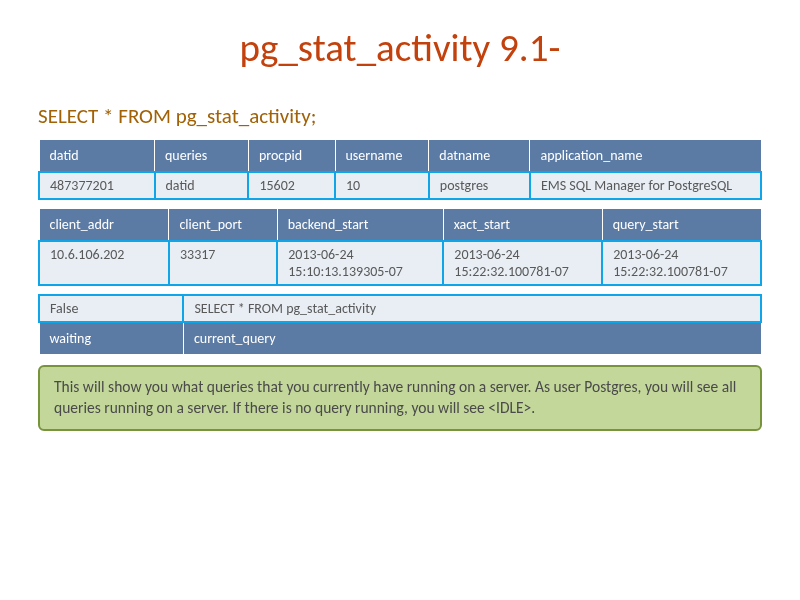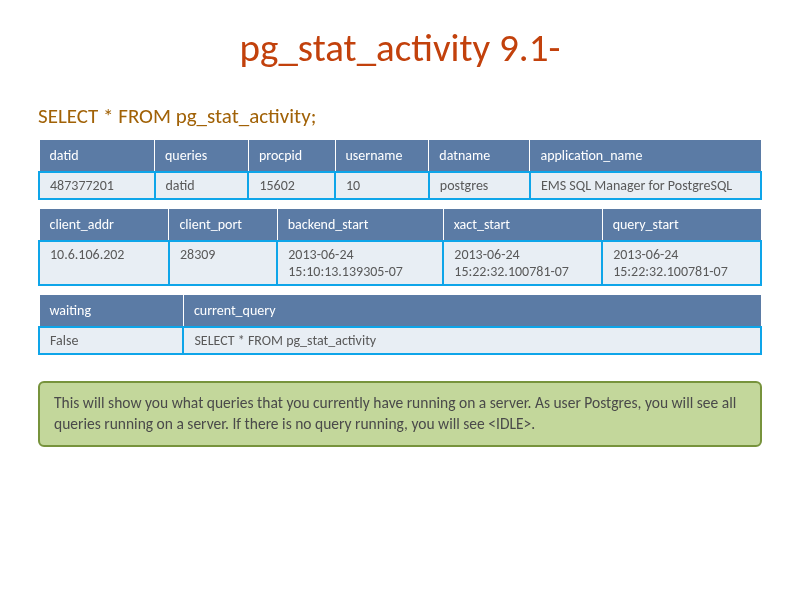--- a/index.html
+++ b/index.html
@@ -42,21 +42,21 @@
   }
   table td {
     background: #e8eef4;
     color: #595959;
     padding: 4px 10px;
     border: 2px solid #0ea5e9;
     vertical-align: top;
     word-wrap: break-word;
   }
   .info-box {
-    margin-top: 26px;
+    margin-top: 10px;
     background: #c3d79b;
     border: 2px solid #77933c;
     border-radius: 6px;
     padding: 10px 14px;
     font-size: 15.5px;
     line-height: 1.35;
     color: #4a4a4a;
   }
 </style>
 </head>
@@ -108,40 +108,40 @@
     <tbody>
         <tr>
       <th>client_addr</th>
       <th>client_port</th>
       <th>backend_start</th>
       <th>xact_start</th>
       <th>query_start</th>
     </tr>
     <tr>
       <td>10.6.106.202</td>
-      <td>28309</td>
+      <td>33317</td>
       <td>2013-06-24 15:10:13.139305-07</td>
       <td>2013-06-24 15:22:32.100781-07</td>
       <td>2013-06-24 15:22:32.100781-07</td>
     </tr>
   </tbody>
     </table>
 
   <table>
     <colgroup>
       <col style="width:20%">
         <col style="width:80%">
     </colgroup>
     <tbody>
         <tr>
+      <td>False</td>
+      <td>SELECT * FROM pg_stat_activity</td>
+    </tr>
+    <tr>
       <th>waiting</th>
       <th>current_query</th>
-    </tr>
-    <tr>
-      <td>False</td>
-      <td>SELECT * FROM pg_stat_activity</td>
     </tr>
   </tbody>
     </table>
 
   <div class="info-box">This will show you what queries that you currently have running on a server. As user Postgres, you will see all queries running on a server. If there is no query running, you will see &lt;IDLE&gt;.</div>
 
 </div>
 
 </body></html>

